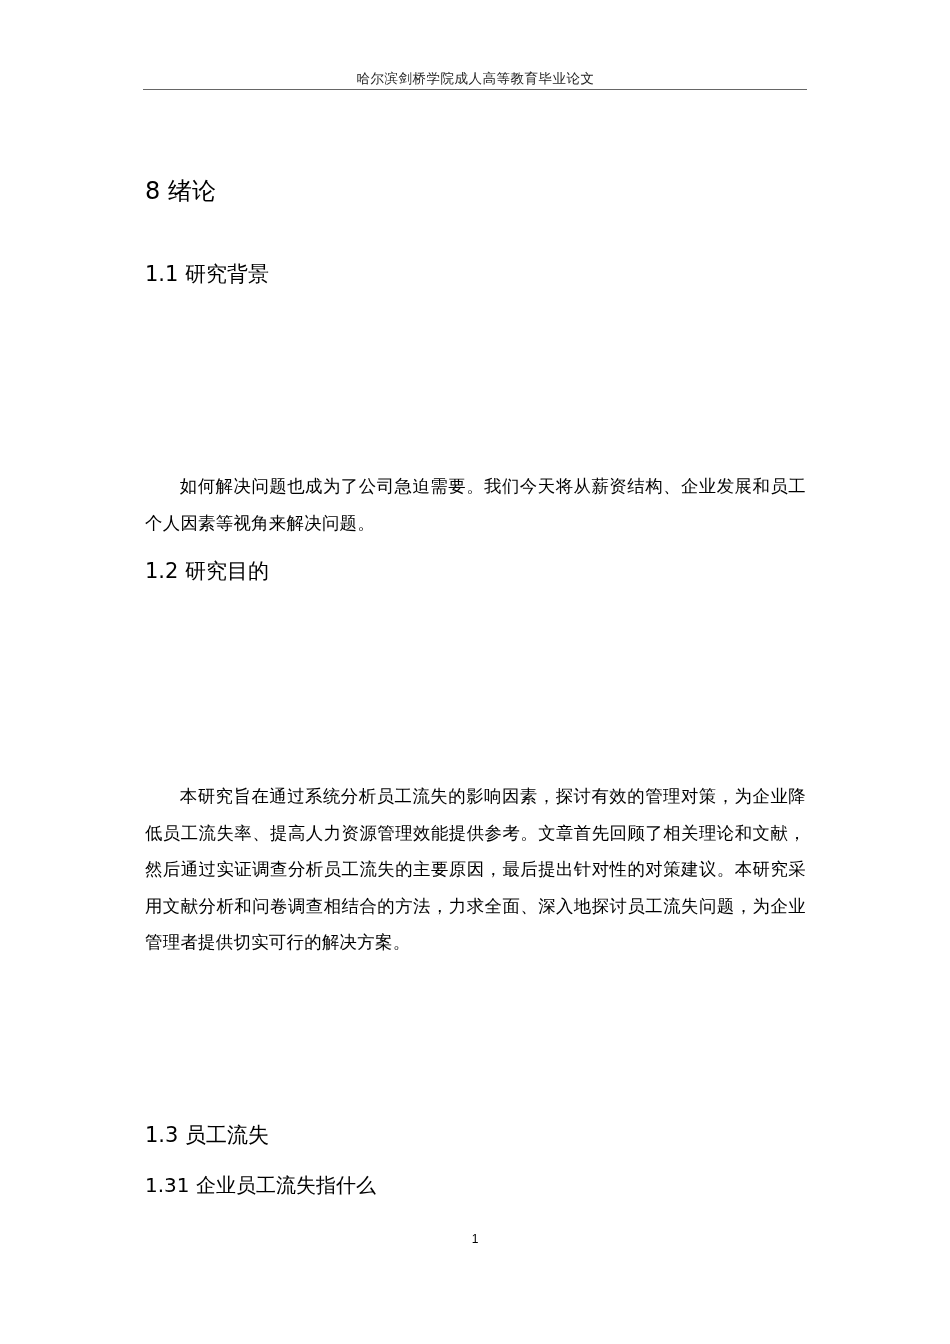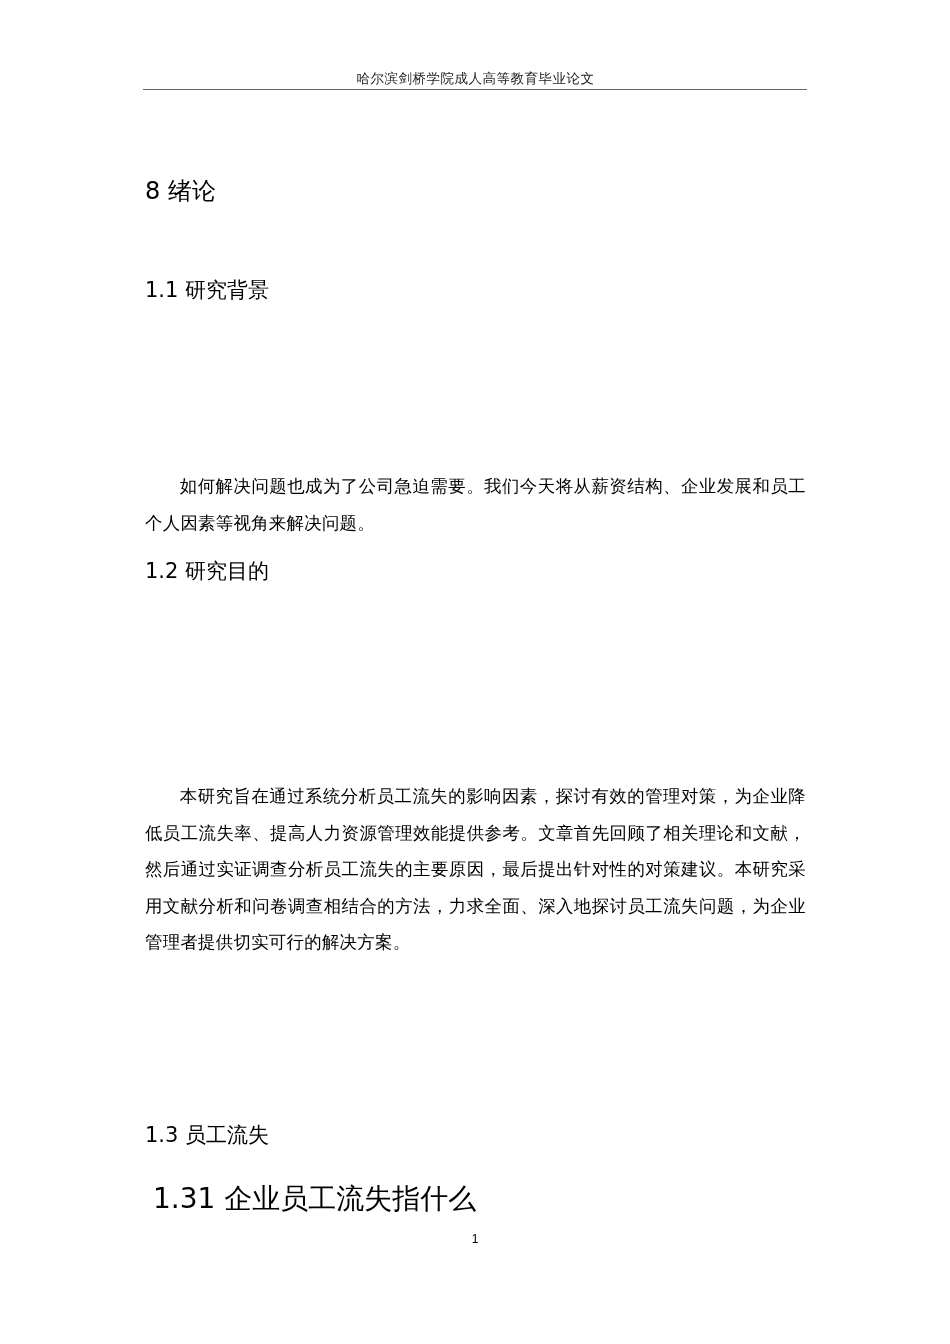--- a/index.html
+++ b/index.html
@@ -7,39 +7,39 @@
          font-family: "DejaVu Serif", "Liberation Serif", serif; color: #000; }
   .page { position: absolute; left: 0; top: 0; width: 795px; height: 1344px; background: #fff; }
   .running-header { position: absolute; left: 145px; width: 661px; top: 70px; text-align: center;
          font-size: 13.5px; color: #222; letter-spacing: 0.5px; }
   .header-rule { position: absolute; left: 143px; width: 664px; top: 89px; height: 0;
          border-top: 1.6px solid #666; }
   .h1 { position: absolute; left: 145px; top: 175px; font-size: 24px; font-weight: normal;
         font-family: "DejaVu Sans", "Liberation Sans", sans-serif; margin: 0; }
   .h2 { position: absolute; left: 145px; font-size: 21px; font-weight: normal;
         font-family: "DejaVu Sans", "Liberation Sans", sans-serif; margin: 0; }
-  .h3 { position: absolute; left: 145px; font-size: 28px; font-weight: normal;
-        font-family: "DejaVu Sans", "Liberation Sans", sans-serif; margin: 8px; }
+  .h3 { position: absolute; left: 145px; font-size: 20px; font-weight: normal;
+        font-family: "DejaVu Sans", "Liberation Sans", sans-serif; margin: 0; }
   .para { position: absolute; left: 145px; width: 661px; margin: 0;
           font-size: 17.4px; line-height: 36.5px; text-align: justify;
           text-indent: 2em; letter-spacing: 0.3px; }
   .page-number { position: absolute; left: 0; width: 950px; top: 1232px; text-align: center;
           font-size: 12px; font-family: "Liberation Sans", sans-serif; }
 </style>
 </head>
 <body>
 
 <div class="page">
 
   <div class="running-header">哈尔滨剑桥学院成人高等教育毕业论文</div>
   <div class="header-rule"></div>
 
   <h1 class="h1">8 绪论</h1>
 
-  <h2 class="h2" style="top:276px;">1.1 研究背景</h2>
+  <h2 class="h2" style="top:260px;">1.1 研究背景</h2>
   <p class="para" style="top:468px;">如何解决问题也成为了公司急迫需要。我们今天将从薪资结构、企业发展和员工个人因素等视角来解决问题。</p>
 
   <h2 class="h2" style="top:557px;">1.2 研究目的</h2>
   <p class="para" style="top:778px;">本研究旨在通过系统分析员工流失的影响因素，探讨有效的管理对策，为企业降低员工流失率、提高人力资源管理效能提供参考。文章首先回顾了相关理论和文献，然后通过实证调查分析员工流失的主要原因，最后提出针对性的对策建议。本研究采用文献分析和问卷调查相结合的方法，力求全面、深入地探讨员工流失问题，为企业管理者提供切实可行的解决方案。</p>
 
   <h2 class="h2" style="top:1121px;">1.3 员工流失</h2>
   <h3 class="h3" style="top:1172px;">1.31 企业员工流失指什么</h3>
 
   <div class="page-number">1</div>
 </div>

